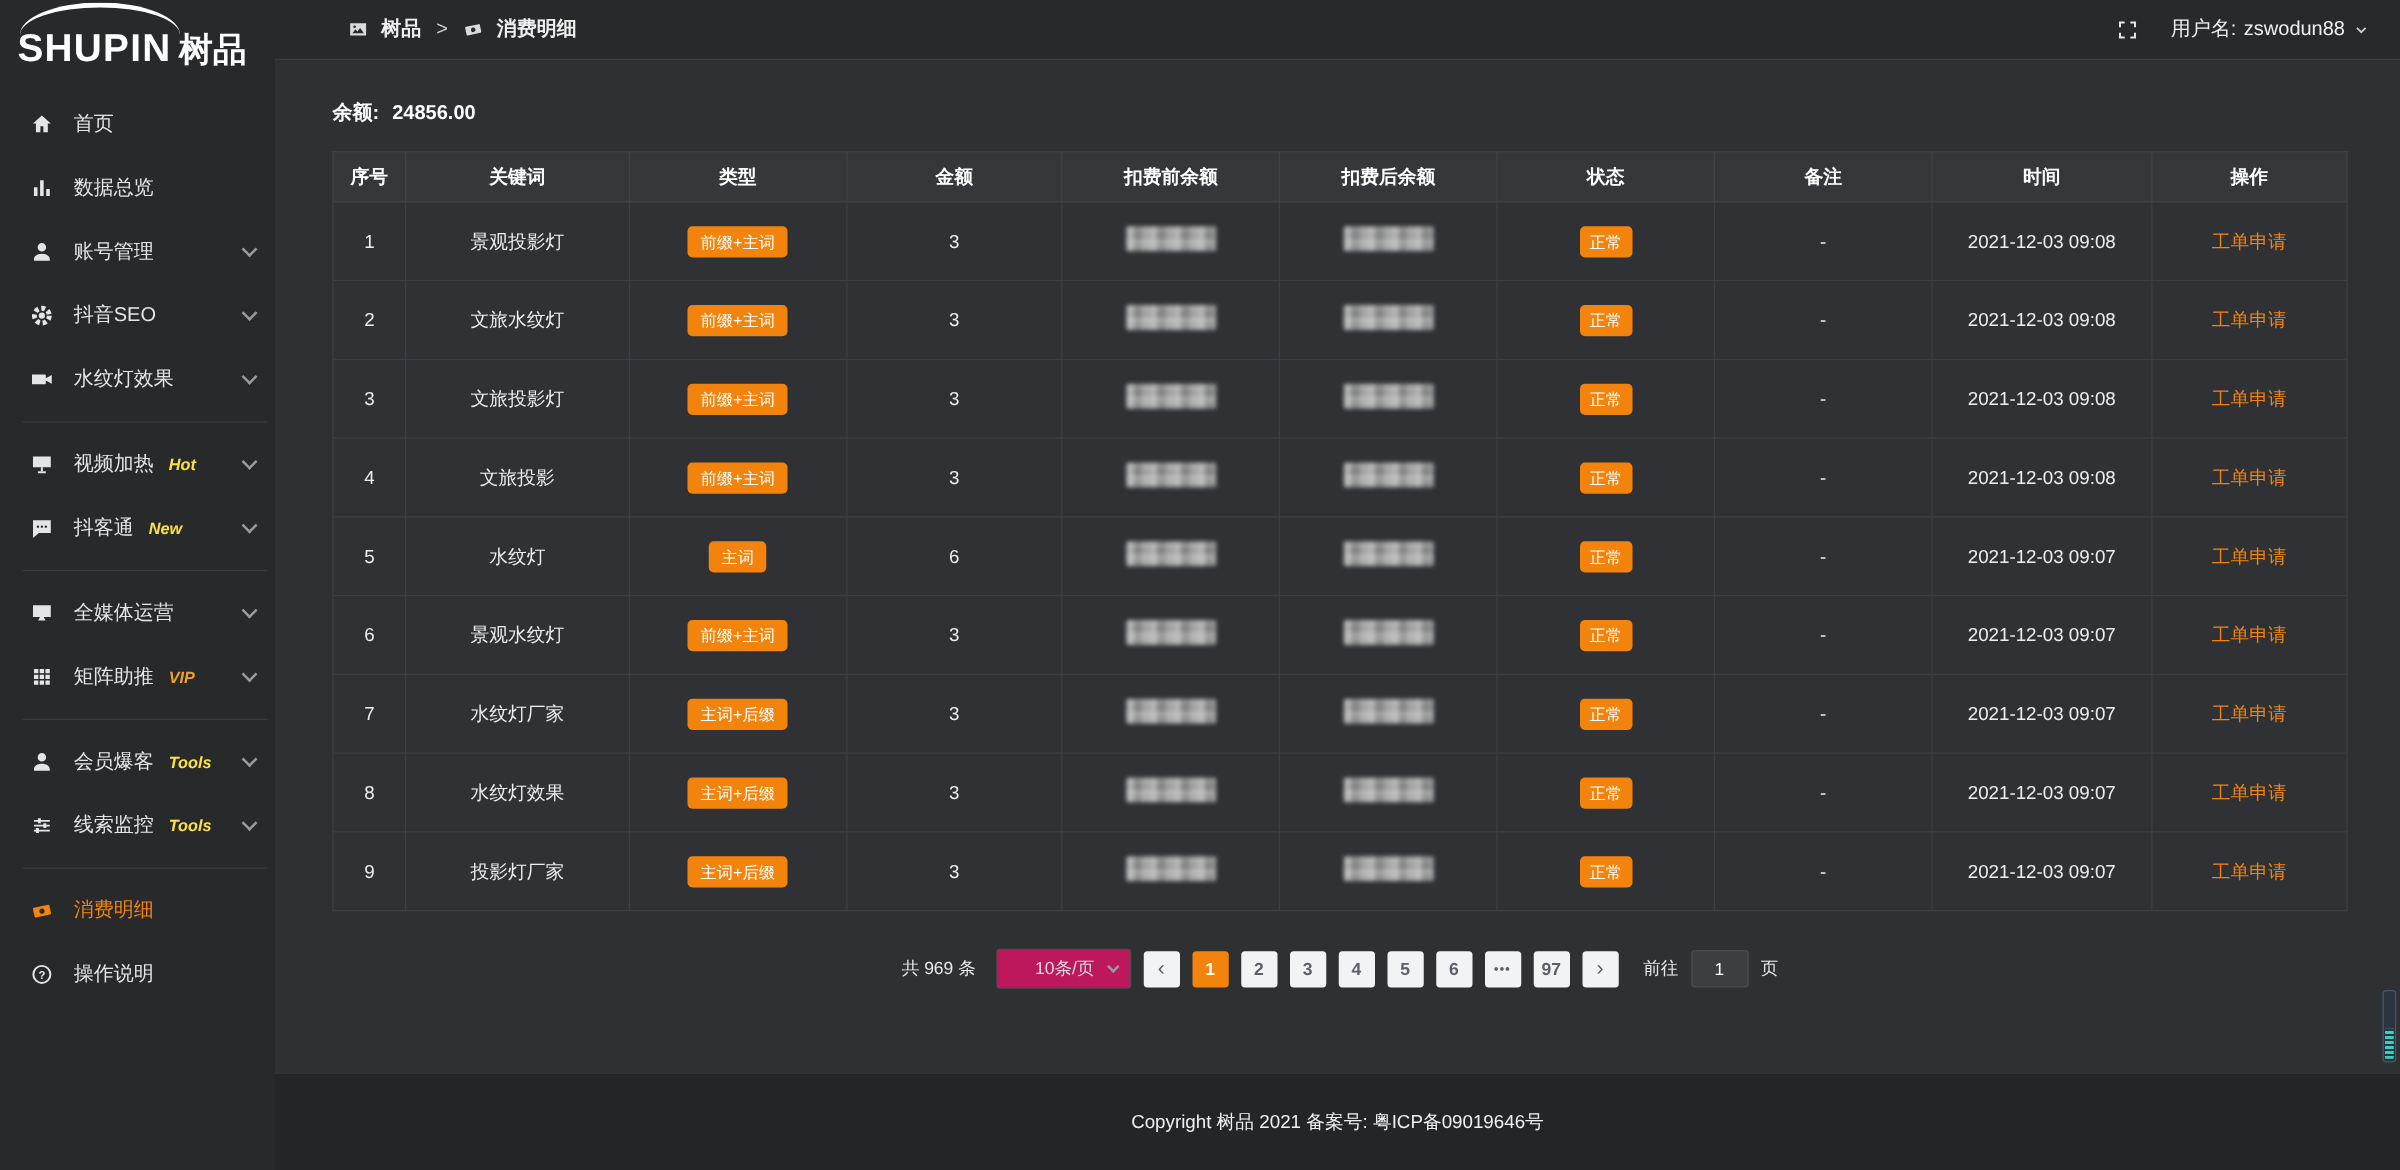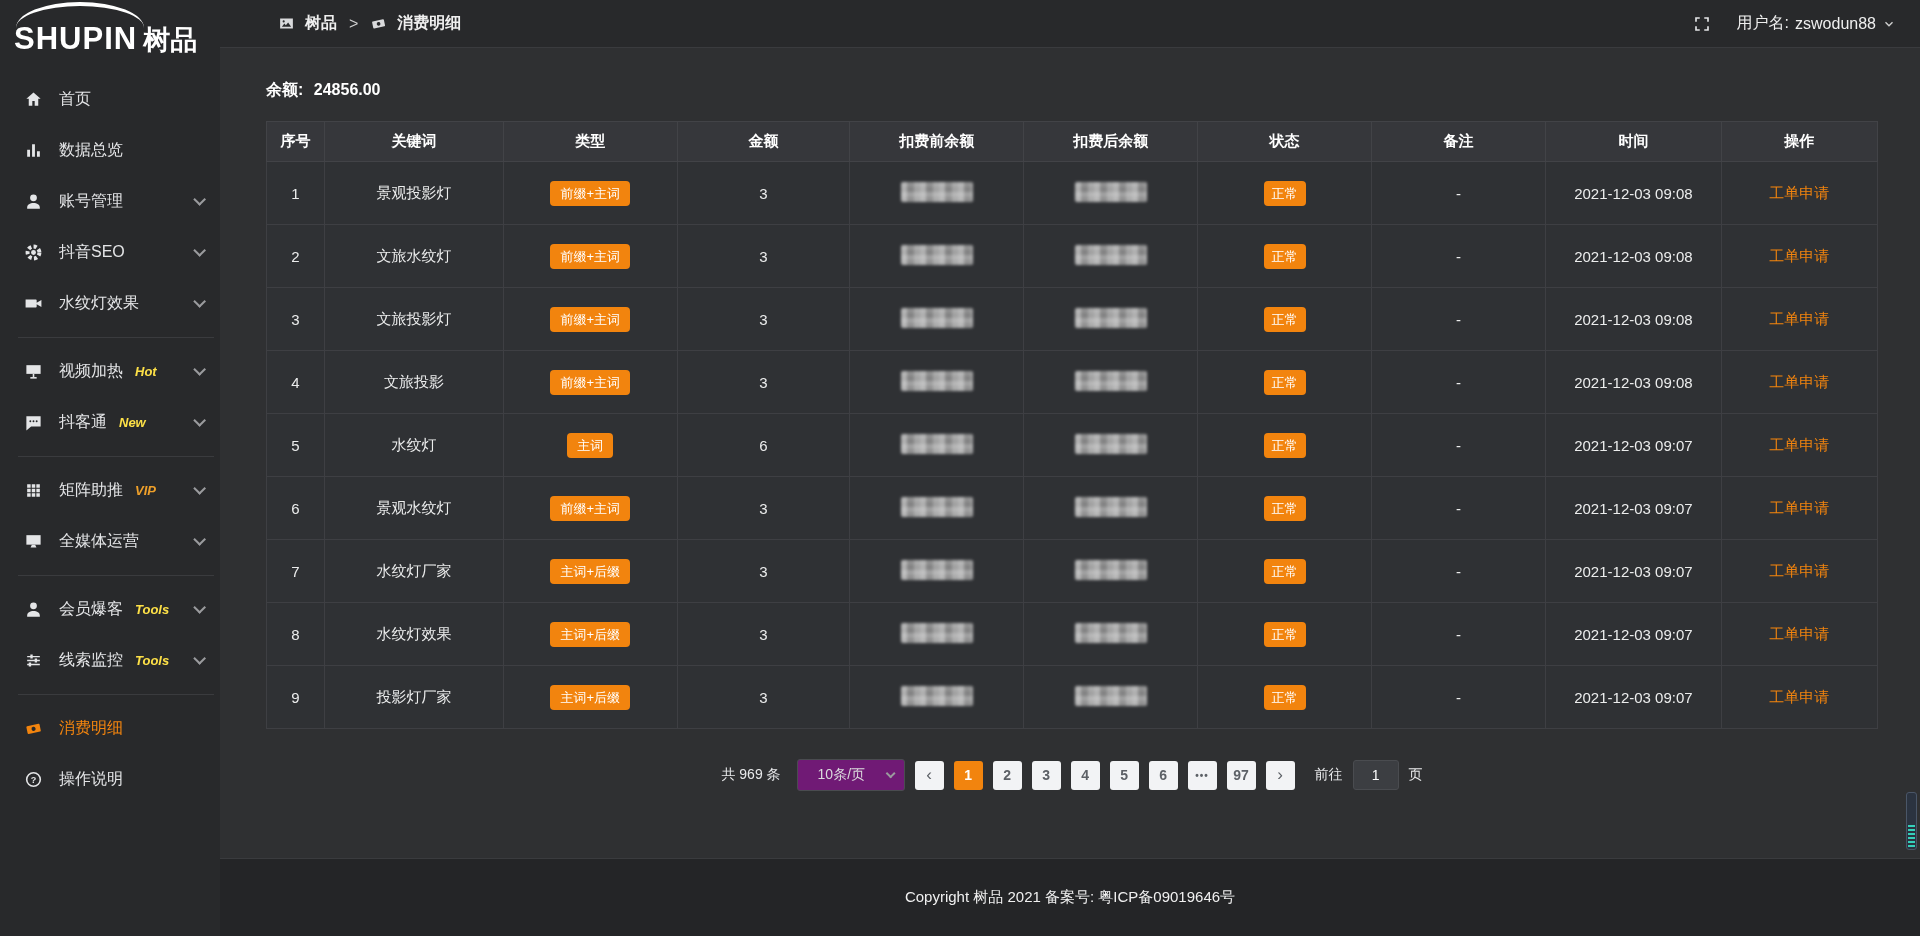--- a/index.html
+++ b/index.html
@@ -55,22 +55,22 @@
   .redacted { display:inline-block; width:72px; height:20px; border-radius:2px; opacity:.9;
     background:
       repeating-linear-gradient(90deg, rgba(255,255,255,.50) 0 6px, rgba(255,255,255,.12) 6px 13px, rgba(255,255,255,.38) 13px 19px),
       repeating-linear-gradient(0deg, #8d8d8d 0 5px, #a3a3a3 5px 10px, #7c7c7c 10px 15px);
     filter: blur(1.6px); }
 
   
   .pager { margin-top:30px; display:flex; align-items:center; justify-content:center; gap:10px;
     color:#e8e9eb; font-size:14px; }
   .pager .total { margin-right:6px; }
-  .pgsize { position:relative; height:32px; min-width:108px; background:#701a75; border:1px solid #4a4c50;
-    border-radius:3px; display:flex; align-items:center; justify-content:flex-start; padding:0 28px 0 20px;
+  .pgsize { position:relative; height:32px; min-width:108px; background:#be185d; border:1px solid #4a4c50;
+    border-radius:3px; display:flex; align-items:center; justify-content:flex-end; padding:0 28px 0 20px;
     color:#dadbdd; cursor:pointer; }
   .pgsize .chev { position:absolute; right:12px; top:12px; margin:0; width:7px; height:7px; }
   .pbtn { min-width:29px; height:29px; background:#f2f3f5; color:#5c6066; border-radius:3px;
     display:flex; align-items:center; justify-content:center; font-size:14px; cursor:pointer;
     padding:0 6px; font-weight:bold; }
   .pbtn.arrow { font-size:17px; font-weight:normal; }
   .pbtn.on { background:#f2840e; color:#fff; }
   .goto-label { margin-left:10px; }
   .goto-input { width:46px; height:30px; background:#3c3e42; border:1px solid #4a4c50; border-radius:3px;
     color:#fff; text-align:center; font-size:14px; font-family:inherit; }
@@ -175,36 +175,36 @@
         <span class="side-label">抖客通</span>
         <span class="tag red">New</span>
         <span class="chev"></span>
       </div>
 
       <div class="side-divider"></div>
 
       <div class="side-item">
         <span class="icn">
           <svg viewBox="0 0 24 24" width="19" height="19" fill="currentColor">
+              <path d="M3 4h18v12H3z"></path>
+              <path d="M9.3 17.5l.8-1.5h3.8l.8 1.5 1 2H8.3z"></path>
+            </svg>
+          </span>
+        <span class="side-label">全媒体运营</span>
+        <span class="chev"></span>
+      </div>
+
+      <div class="side-item">
+        <span class="icn">
+          <svg viewBox="0 0 24 24" width="19" height="19" fill="currentColor">
               <path d="M4 4h4.4v4.4H4zM9.8 4h4.4v4.4H9.8zM15.6 4H20v4.4h-4.4zM4 9.8h4.4v4.4H4zM9.8 9.8h4.4v4.4H9.8zM15.6 9.8H20v4.4h-4.4zM4 15.6h4.4V20H4zM9.8 15.6h4.4V20H9.8zM15.6 15.6H20V20h-4.4z"></path>
             </svg>
           </span>
         <span class="side-label">矩阵助推</span>
         <span class="tag gold">VIP</span>
-        <span class="chev"></span>
-      </div>
-
-      <div class="side-item">
-        <span class="icn">
-          <svg viewBox="0 0 24 24" width="19" height="19" fill="currentColor">
-              <path d="M3 4h18v12H3z"></path>
-              <path d="M9.3 17.5l.8-1.5h3.8l.8 1.5 1 2H8.3z"></path>
-            </svg>
-          </span>
-        <span class="side-label">全媒体运营</span>
         <span class="chev"></span>
       </div>
 
       <div class="side-divider"></div>
 
       <div class="side-item">
         <span class="icn">
           <svg viewBox="0 0 24 24" width="19" height="19" fill="currentColor">
               <path d="M12 11.6a4.3 4.3 0 1 0-4.3-4.3A4.3 4.3 0 0 0 12 11.6zm0 2.4c-4.4 0-8 2.2-8 5.5V21h16v-1.5c0-3.3-3.6-5.5-8-5.5z"></path>
             </svg>

